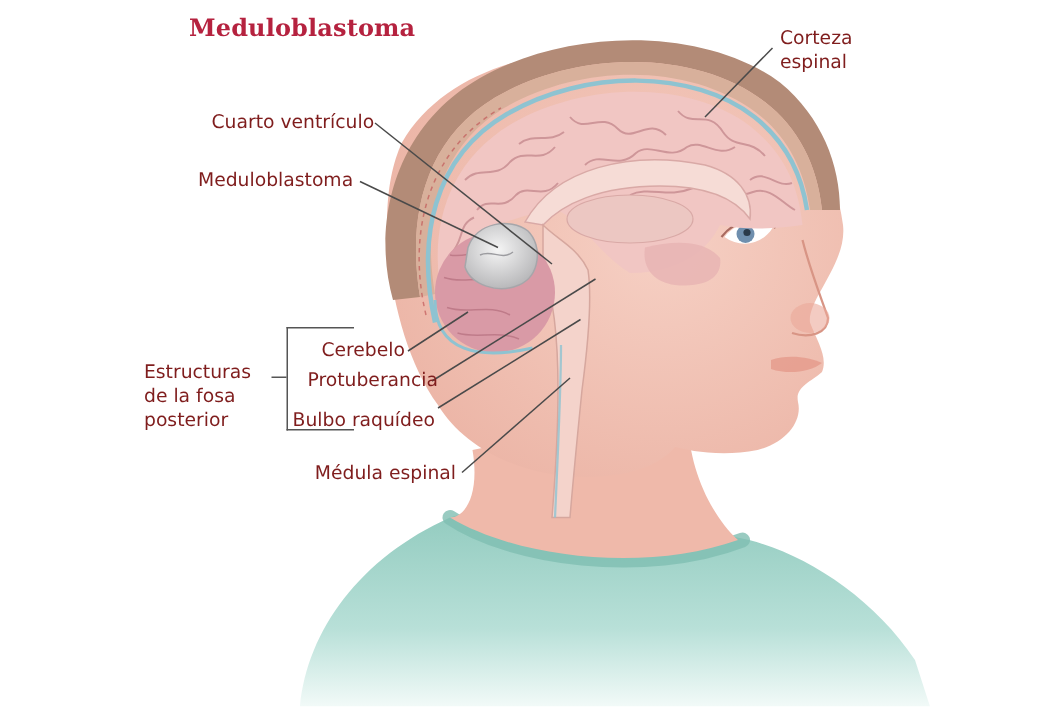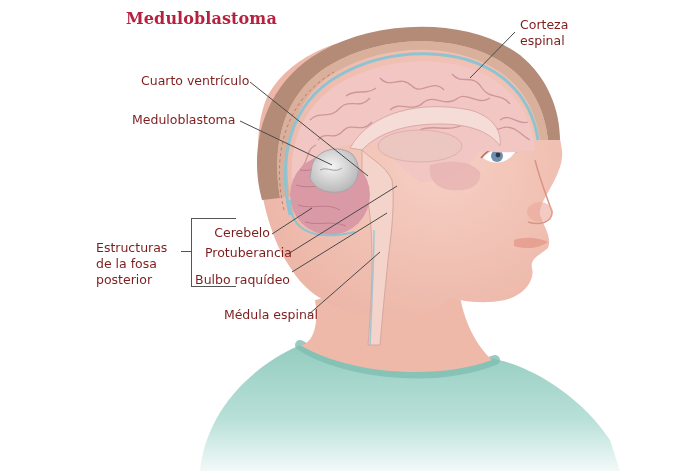--- a/index.html
+++ b/index.html
@@ -126,21 +126,21 @@
   <div>Corteza</div>
   <div>espinal</div>
 </div>
 
 <div class="lbl" style="left:141px; top:73px;">Cuarto ventrículo</div>
 <div class="lbl" style="left:132px; top:112px;">Meduloblastoma</div>
 
 <div class="lbl right" style="left:210px; top:225px; width:60px;">Cerebelo</div>
 <div class="lbl right" style="left:192px; top:245px; width:100px;">Protuberancia</div>
 <div class="lbl right" style="left:185px; top:272px; width:105px;">Bulbo raquídeo</div>
-<div class="lbl right" style="left:212px; top:307px; width:106px;text-align:right;">Médula espinal</div>
+<div class="lbl right" style="left:198px; top:307px; width:106px;text-align:right;">Médula espinal</div>
 
 <div class="bracket" style="left:191px; top:218px; width:44px; height:67px;"></div>
 <div style="position:absolute; left:181px; top:251px; width:10px; border-top:1px solid #555;"></div>
 
 <div class="lbl" style="left:96px; top:240px;">
   <div>Estructuras</div>
   <div>de la fosa</div>
   <div>posterior</div>
 </div>
 

